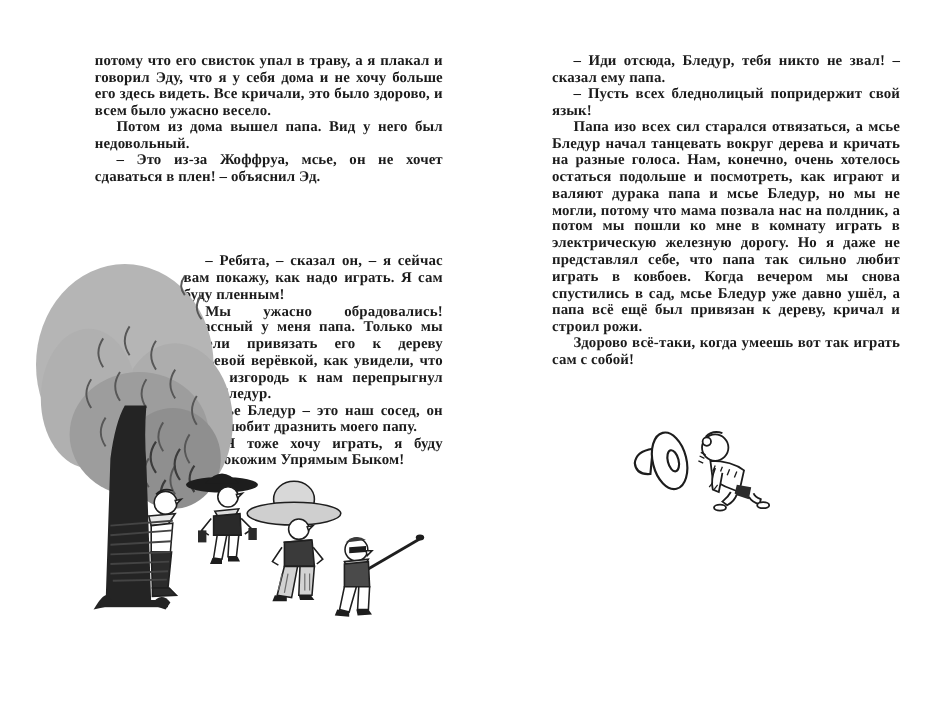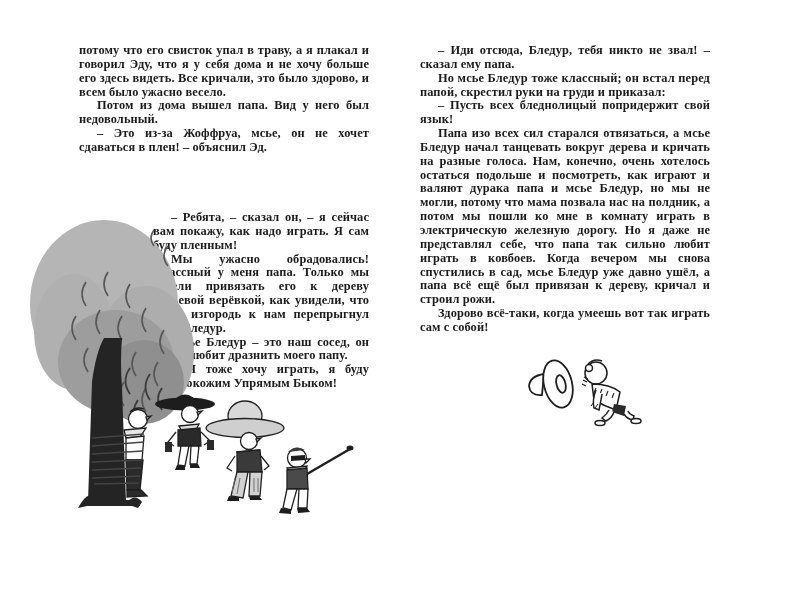--- a/index.html
+++ b/index.html
@@ -6,21 +6,21 @@
   .spread{
     position:relative;width:787px;height:590px;background:#ffffff;overflow:hidden;
     font-family:"Liberation Serif","DejaVu Serif",serif;
     color:#1b1b1b;font-weight:700;font-size:12.4px;line-height:13.85px;margin-left:12px;
   }
   .textcol{position:absolute;text-align:justify;letter-spacing:0.1px;hyphens:auto;}
   .para{margin:0;text-align:justify;}
   .para.indent{text-indent:18px;}
   .left-text-full{left:67px;top:44px;width:290px;}
   .left-text-wrapped{left:141px;top:211px;width:216px;}
-  .right-text{left:408px;top:44px;width:290px;}
+  .right-text{left:448px;top:44px;width:290px;}
   .illus{position:absolute;}
   .tree-illus{left:14px;top:212px;width:192px;height:302px;}
   .kids-illus{left:133px;top:386px;width:218px;height:182px;}
   .cowboy-illus{left:514px;top:344px;width:124px;height:88px;}
 </style>
 </head>
 <body>
 
 <div class="spread">
 
@@ -148,21 +148,20 @@
         <path d="M154 103 L163 103 L162 122 L153 122 Z" fill="#ffffff"></path>
         <path d="M136 122 l10 2 l0 4 l-12 -1 Z" fill="#1d1d1d" stroke="none"></path>
         <path d="M152 122 l10 0 l3 4 l-12 1 Z" fill="#1d1d1d" stroke="none"></path>
       </g>
     </svg>
   </div>
 
   <div>
     <div class="textcol right-text">
         <p class="para indent">– Иди отсюда, Бледур, тебя никто не звал! – сказал ему папа.</p>
-        <p class="para indent">Но мсье Бледур тоже классный; он встал перед папой, скрестил руки на груди и приказал:</p>
         <p class="para indent">– Пусть всех бледнолицый попридержит свой язык!</p>
         <p class="para indent">Папа изо всех сил старался отвязаться, а мсье Бледур начал танцевать вокруг дерева и кричать на разные голоса. Нам, конечно, очень хотелось остаться подольше и посмотреть, как играют и валяют дурака папа и мсье Бледур, но мы не могли, потому что мама позвала нас на полдник, а потом мы пошли ко мне в комнату играть в электрическую железную дорогу. Но я даже не представлял себе, что папа так сильно любит играть в ковбоев. Когда вечером мы снова спустились в сад, мсье Бледур уже давно ушёл, а папа всё ещё был привязан к дереву, кричал и строил рожи.</p>
         <p class="para indent">Здорово всё-таки, когда умеешь вот так играть сам с собой!</p>
       </div>
 
     <svg class="illus cowboy-illus" viewBox="0 0 124 88" role="img">
       <g stroke="#1d1d1d" stroke-width="1.8" fill="#ffffff">
         <path d="M18 30 Q4 32 3 42 Q4 52 16 51 Z"></path>
         <ellipse cx="32" cy="40" rx="14" ry="24" transform="rotate(-14 32 40)"></ellipse>
         <ellipse cx="35" cy="40" rx="4.5" ry="9" transform="rotate(-14 35 40)" fill="#ffffff"></ellipse>

